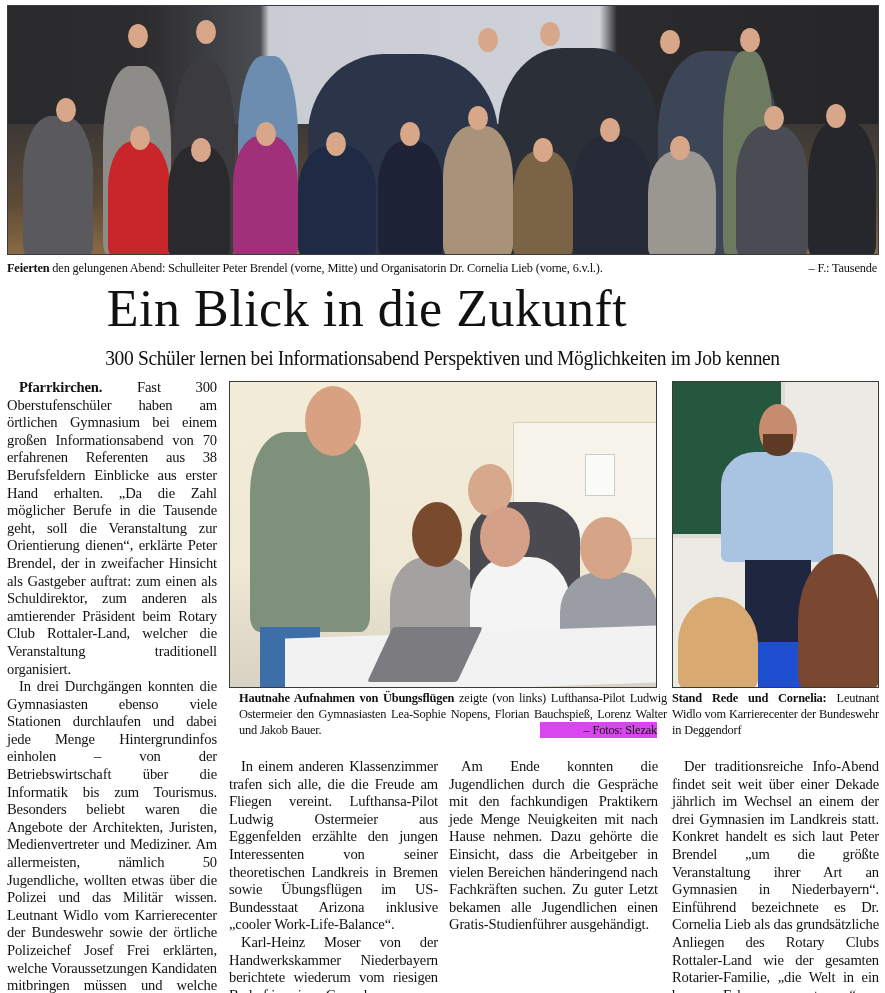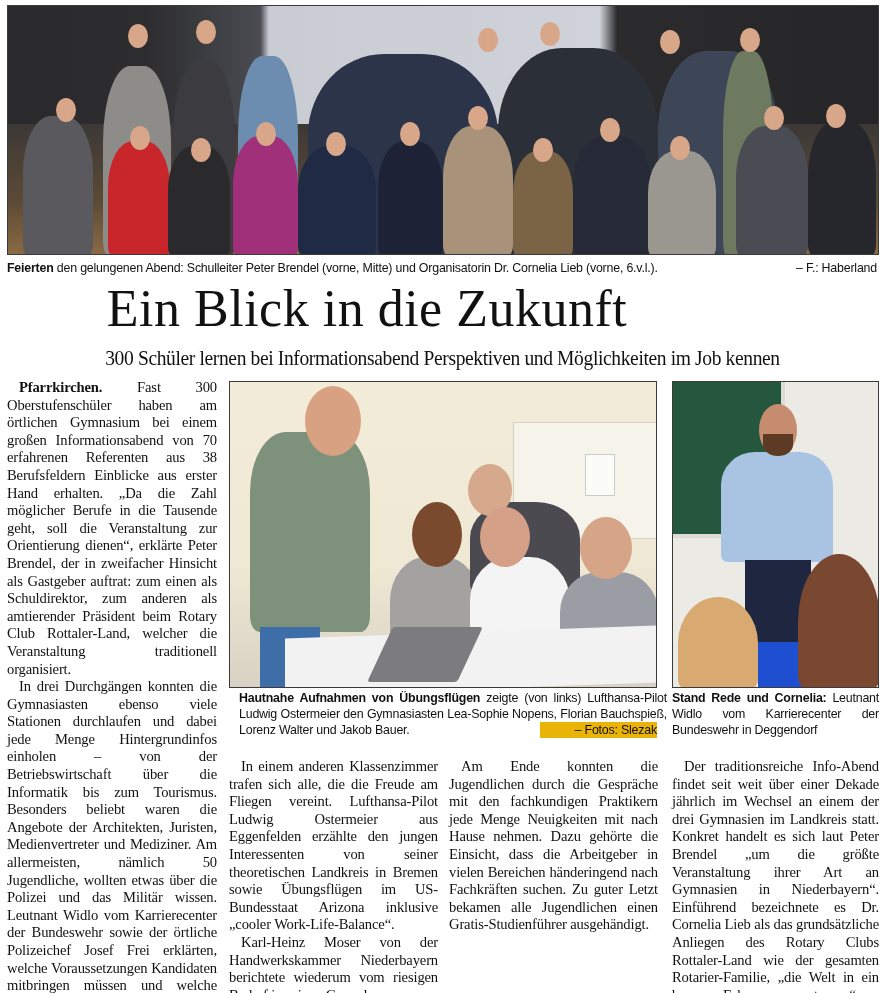--- a/index.html
+++ b/index.html
@@ -1,19 +1,19 @@
 <!DOCTYPE html>
 <html><head>
 <meta charset="utf-8">
 <style>
   html, body { margin:0; padding:0; }
   body { width:885px; height:993px; background:#ffffff; position:relative; overflow:hidden; color:#111; }
   .abs { position:absolute; }
   .photo { position:absolute; border:1px solid #3a3a3a; overflow:hidden; box-sizing:border-box; }
-  .sans { font-family:Liberation Sans, sans-serif; }
+  .sans { font-family:Liberation Serif, serif; }
   .caption { font-size:12.4px; line-height:16px; letter-spacing:-0.2px; }
   .caption b { font-weight:bold; }
   .col { position:absolute; font-family:"Liberation Serif", serif; font-size:14.6px; line-height:17.6px; text-align:justify; hyphens:manual; letter-spacing:-0.15px; }
   .col p { margin:0; text-indent:12px; }
   .col p.first { text-indent:12px; }
   .headline { position:absolute; left:0; width:734px; top:278px; text-align:center; font-family:"Liberation Serif", serif; font-size:52px; line-height:62px; letter-spacing:0.5px; }
   .subhead { position:absolute; left:0; width:885px; top:344px; text-align:center; font-family:"Liberation Serif", serif; font-size:21px; line-height:28px; letter-spacing:-0.4px; transform:scaleX(0.93); }
   
   .p1bg { position:absolute; inset:0; background:linear-gradient(90deg,#2a2a2c 0%,#2d2d30 16%,#4a4c52 29%,#c9ccd3 30%,#cfd2d8 68%,#2b2b2e 70%,#262628 100%); }
   .p1floor { position:absolute; left:0; right:0; bottom:0; height:130px; background:linear-gradient(180deg,#3c3836 0%,#5c4a36 60%,#8a6a44 100%); }
@@ -67,21 +67,21 @@
   <div class="head" style="left:756px; top:100px;"></div>
   <div class="head" style="left:818px; top:98px;"></div>
   <div class="head" style="left:732px; top:22px;"></div>
   <div class="head" style="left:532px; top:16px;"></div>
   <div class="head" style="left:470px; top:22px;"></div>
   <div class="head" style="left:652px; top:24px;"></div>
 </div>
 <div class="abs caption sans" style="left:7px; top:260px; width:760px;">
   <b>Feierten</b><span> den gelungenen Abend: Schulleiter Peter Brendel (vorne, Mitte) und Organisatorin Dr. Cornelia Lieb (vorne, 6.v.l.).</span>
 </div>
-<div class="abs caption sans" style="right:8px; top:260px; text-align:right;">– F.: Haberland</div>
+<div class="abs caption sans" style="right:8px; top:260px; text-align:right;">– F.: Tausende</div>
 
 <div class="headline">Ein Blick in die Zukunft</div>
 <div class="subhead">300 Schüler lernen bei Informationsabend Perspektiven und Möglichkeiten im Job kennen</div>
 
 <div class="col" style="left:7px; top:379px; width:210px;">
   <p class="first"><b>Pfarrkirchen.</b><span> Fast 300 Oberstufenschüler haben am örtlichen Gymnasium bei einem großen Informationsabend von 70 erfahrenen Referenten aus 38 Berufsfeldern Einblicke aus erster Hand erhalten. „Da die Zahl möglicher Berufe in die Tausende geht, soll die Veranstaltung zur Orientierung dienen“, erklärte Peter Brendel, der in zweifacher Hinsicht als Gastgeber auftrat: zum einen als Schuldirektor, zum anderen als amtierender Präsident beim Rotary Club Rottaler-Land, welcher die Veranstaltung traditionell organisiert.</span></p>
   <p>In drei Durchgängen konnten die Gymnasiasten ebenso viele Stationen durchlaufen und dabei jede Menge Hintergrundinfos einholen – von der Betriebswirtschaft über die Informatik bis zum Tourismus. Besonders beliebt waren die Angebote der Architekten, Juristen, Medienvertreter und Mediziner. Am allermeisten, nämlich 50 Jugendliche, wollten etwas über die Polizei und das Militär wissen. Leutnant Widlo vom Karrierecenter der Bundeswehr sowie der örtliche Polizeichef Josef Frei erklärten, welche Voraussetzungen Kandidaten mitbringen müssen und welche breiten Einsatzmöglichkeiten sich bieten.</p>
 </div>
 
 <div class="photo" style="left:229px; top:381px; width:428px; height:307px;">
@@ -98,21 +98,21 @@
   <div class="abs" style="left:240px; top:175px; width:100px; height:110px; background:#f4f4f4; border-radius:40% 40% 8% 8%;"></div>
   <div class="abs" style="left:250px; top:125px; width:50px; height:60px; background:#d4a088; border-radius:50%;"></div>
   <div class="abs" style="left:330px; top:190px; width:98px; height:100px; background:#9a9da3; border-radius:40% 40% 8% 8%;"></div>
   <div class="abs" style="left:350px; top:135px; width:52px; height:62px; background:#d6a486; border-radius:50%;"></div>
   <div class="abs" style="left:55px; top:250px; width:373px; height:57px; background:#f2f2f2; transform:skewY(-2deg);"></div>
   <div class="abs" style="left:150px; top:245px; width:90px; height:55px; background:#7c7c80; border-radius:3px; transform:skewX(-25deg);"></div>
 </div>
 <div class="abs caption sans" style="left:239px; top:690px; width:428px; text-align:justify;">
   <b>Hautnahe Aufnahmen von Übungsflügen</b><span> zeigte (von links) Lufthansa-Pilot Ludwig Ostermeier den Gymnasiasten Lea-Sophie Nopens, Florian Bauchspieß, Lorenz Walter und Jakob Bauer.</span>
 </div>
-<div class="abs caption sans" style="left:540px; top:722px; width:117px; text-align:right; background:#eab308;">– Fotos: Slezak</div>
+<div class="abs caption sans" style="left:540px; top:722px; width:117px; text-align:right; background:#d946ef;">– Fotos: Slezak</div>
 
 <div class="photo" style="left:672px; top:381px; width:207px; height:307px;">
   <div class="p3bg"></div>
   <div class="abs" style="left:0; top:0; width:108px; height:152px; background:#24573d; border-right:4px solid #dcdcd4; border-bottom:4px solid #dcdcd4;"></div>
   <div class="abs" style="left:48px; top:70px; width:112px; height:110px; background:#a9c4e2; border-radius:30% 30% 6% 6%;"></div>
   <div class="abs" style="left:72px; top:178px; width:66px; height:85px; background:#1e2640;"></div>
   <div class="abs" style="left:86px; top:22px; width:38px; height:52px; background:#c68c70; border-radius:50%;"></div>
   <div class="abs" style="left:90px; top:52px; width:30px; height:22px; background:#5c3a24; border-radius:0 0 50% 50%;"></div>
   <div class="abs" style="left:5px; top:215px; width:80px; height:92px; background:#d9a972; border-radius:50% 50% 10% 10%;"></div>
   <div class="abs" style="left:85px; top:260px; width:45px; height:47px; background:#1e4fd0;"></div>

